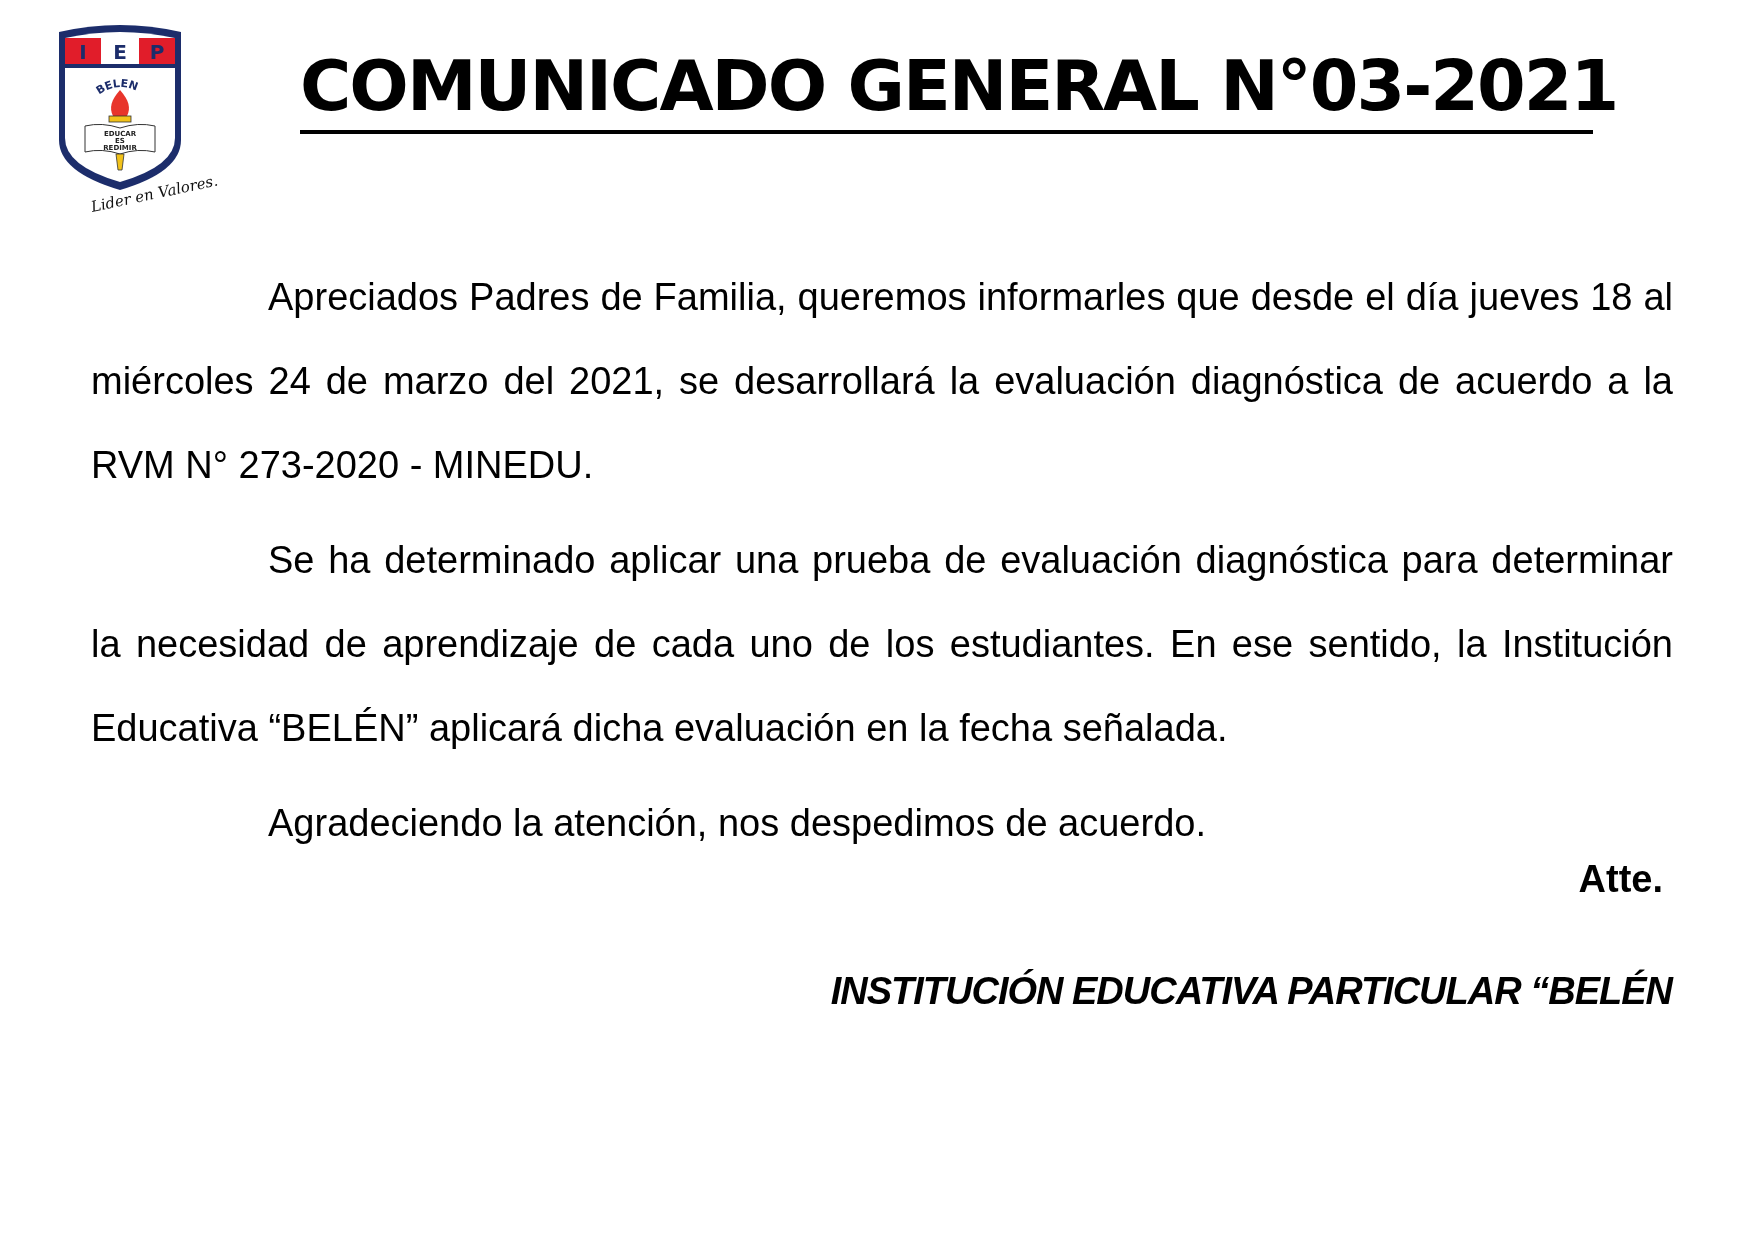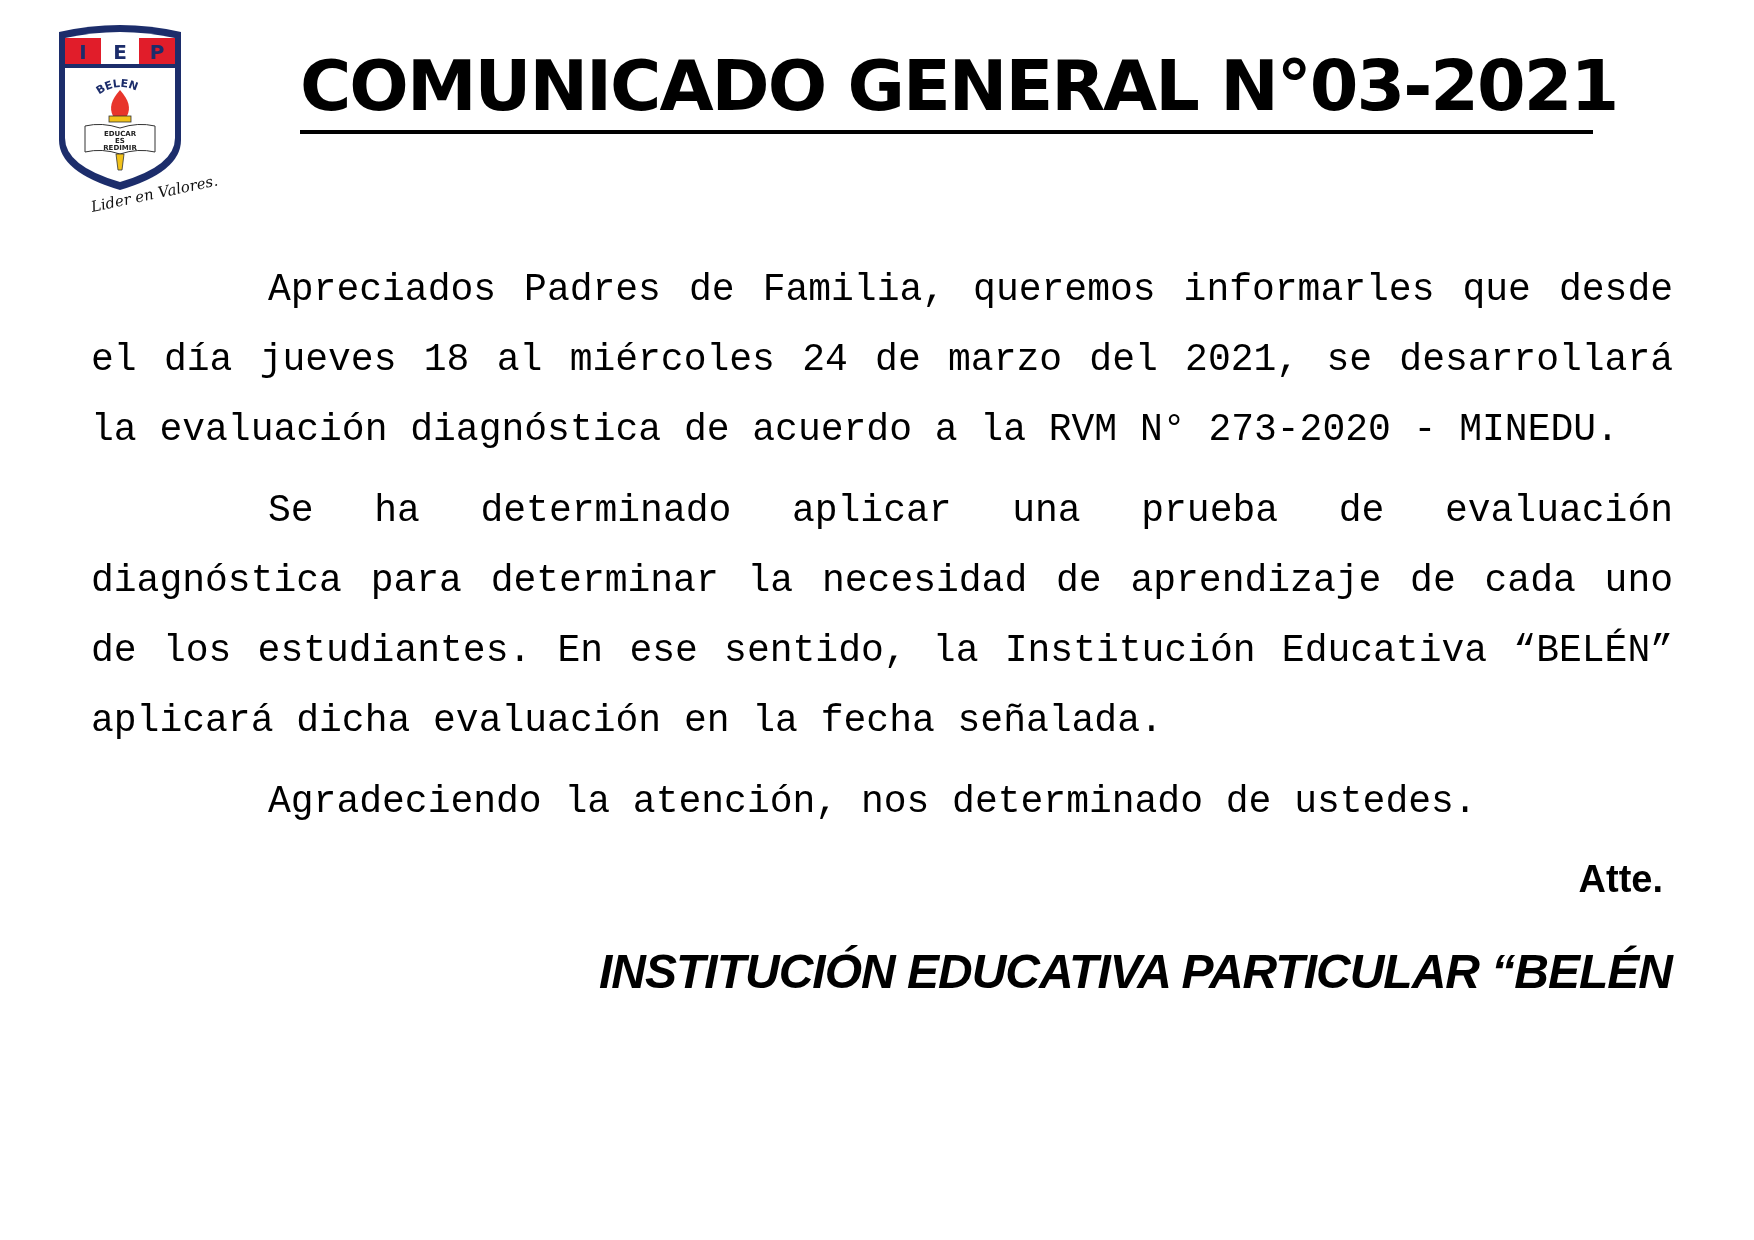--- a/index.html
+++ b/index.html
@@ -12,28 +12,28 @@
                   font-style: italic; font-size: 15px; transform: rotate(-12deg);
                   transform-origin: left bottom; white-space: nowrap; color: #111; }
 
     .title { position: absolute; left: 300px; top: 44px; width: 1295px; text-align: center;
              font-family: "DejaVu Sans", sans-serif; font-weight: bold; font-size: 70px;
              letter-spacing: -2px; line-height: 84px; white-space: nowrap;
              transform: scaleX(1.0); }
     .title-underline { position: absolute; left: 300px; top: 130px; width: 1293px; height: 4px; background: #000; }
 
     .body-text { position: absolute; left: 91px; top: 255px; width: 1582px;
-                 font-family: Liberation Mono, monospace;
-                 font-size: 38px; line-height: 70px; }
+                 font-family: Liberation Sans, sans-serif;
+                 font-size: 38px; line-height: 84px; }
     .para { margin: 0 0 11px 0; text-align: justify; text-align-last: left; }
     .para .indent { display: inline-block; width: 177px; }
     .para-closing { margin-top: 0; }
 
     .sign-atte { position: absolute; right: 91px; top: 858px; font-size: 38px; font-weight: bold; }
-    .sign-inst { position: absolute; right: 82px; top: 944px; font-size: 48px; font-weight: bold;
+    .sign-inst { position: absolute; right: 82px; top: 970px; font-size: 38px; font-weight: bold;
                  font-style: italic; white-space: nowrap; letter-spacing: -1px; }
   </style>
 </head>
 <body>
 
 <div class="logo">
   <svg class="shield" viewBox="0 0 130 170">
     <path d="M4 10 Q65 -4 126 10 L126 118 Q126 150 65 168 Q4 150 4 118 Z" fill="#1c2d6b"></path>
     <path d="M10 16 Q65 4 120 16 L120 116 Q120 144 65 160 Q10 144 10 116 Z" fill="#ffffff"></path>
     <rect x="10" y="16" width="110" height="26" fill="#e11d2a"></rect>
@@ -56,17 +56,17 @@
   </svg>
   <div class="logo-motto">Lider en Valores.</div>
 </div>
 
 <div class="title">COMUNICADO GENERAL N°03-2021</div>
 <div class="title-underline"></div>
 
 <div class="body-text">
   <p class="para"><span class="indent"></span><span>Apreciados Padres de Familia, queremos informarles que desde el día jueves 18 al miércoles 24 de marzo del 2021, se desarrollará la evaluación diagnóstica de acuerdo a la RVM N° 273-2020 - MINEDU.</span></p>
   <p class="para"><span class="indent"></span><span>Se ha determinado aplicar una prueba de evaluación diagnóstica para determinar la necesidad de aprendizaje de cada uno de los estudiantes. En ese sentido, la Institución Educativa “BELÉN” aplicará dicha evaluación en la fecha señalada.</span></p>
-  <p class="para para-closing"><span class="indent"></span><span>Agradeciendo la atención, nos determinado de ustedes.</span></p>
+  <p class="para para-closing"><span class="indent"></span><span>Agradeciendo la atención, nos despedimos de acuerdo.</span></p>
 </div>
 
 <div class="sign-atte">Atte.</div>
 <div class="sign-inst">INSTITUCIÓN EDUCATIVA PARTICULAR “BELÉN</div>
 
 </body></html>

